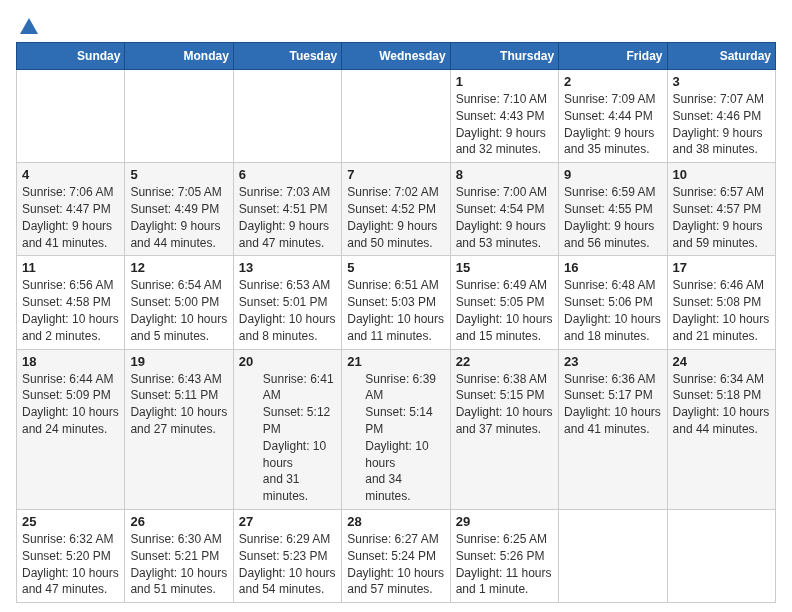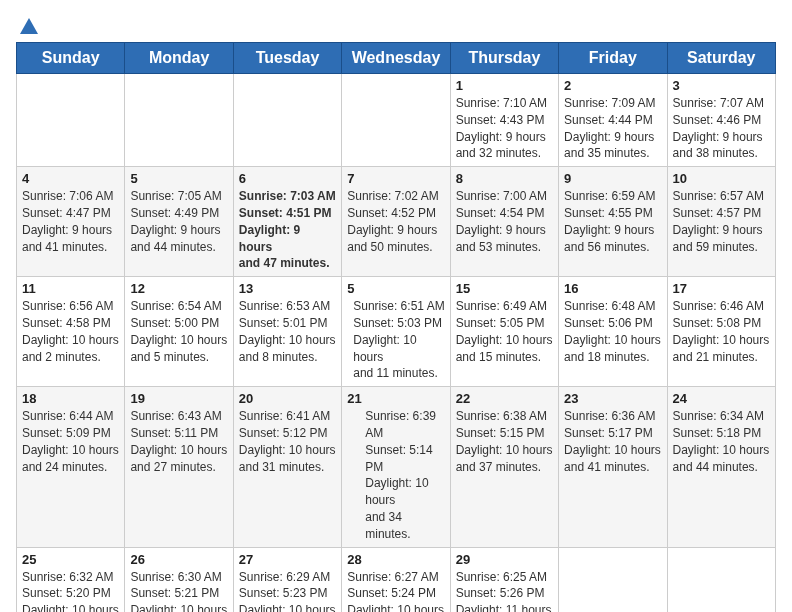--- a/index.html
+++ b/index.html
@@ -35,22 +35,22 @@
     }
     .calendar {
       width: 100%;
       border-collapse: collapse;
       font-size: 11px;
     }
     .calendar thead th {
       background: #2e6db4;
       color: #fff;
       padding: 6px 4px;
-      text-align: center;
-      font-size: 16px;
+      text-align: right;
+      font-size: 12px;
       border: 1px solid #1a4e8a;
     }
     .calendar tbody td {
       vertical-align: top;
       padding: 4px 5px;
       border: 1px solid #ccc;
       width: 14.28%;
       min-height: 80px;
       background: #fff;
     }
@@ -141,21 +141,21 @@
         </td>
         <td>
           <div class="day-num">5</div>
           <div class="day-info" style="white-space: pre-line;">Sunrise: 7:05 AM
 Sunset: 4:49 PM
 Daylight: 9 hours
 and 44 minutes.</div>
         </td>
         <td>
           <div class="day-num">6</div>
-          <div class="day-info" style="white-space: pre-line; font-weight: bold;">Sunrise: 7:03 AM
+          <div class="day-info" style="white-space: pre-line;">Sunrise: 7:03 AM
 Sunset: 4:51 PM
 Daylight: 9 hours
 and 47 minutes.</div>
         </td>
         <td>
           <div class="day-num">7</div>
           <div class="day-info" style="white-space: pre-line;">Sunrise: 7:02 AM
 Sunset: 4:52 PM
 Daylight: 9 hours
 and 50 minutes.</div>
@@ -199,21 +199,21 @@
         </td>
         <td>
           <div class="day-num">13</div>
           <div class="day-info" style="white-space: pre-line;">Sunrise: 6:53 AM
 Sunset: 5:01 PM
 Daylight: 10 hours
 and 8 minutes.</div>
         </td>
         <td>
           <div class="day-num">5</div>
-          <div class="day-info" style="white-space: pre-line; margin-left: 6px;">Sunrise: 6:51 AM
+          <div class="day-info" style="white-space: pre-line;">Sunrise: 6:51 AM
 Sunset: 5:03 PM
 Daylight: 10 hours
 and 11 minutes.</div>
         </td>
         <td>
           <div class="day-num">15</div>
           <div class="day-info" style="white-space: pre-line;">Sunrise: 6:49 AM
 Sunset: 5:05 PM
 Daylight: 10 hours
 and 15 minutes.</div>
@@ -243,21 +243,21 @@
         </td>
         <td>
           <div class="day-num">19</div>
           <div class="day-info" style="white-space: pre-line;">Sunrise: 6:43 AM
 Sunset: 5:11 PM
 Daylight: 10 hours
 and 27 minutes.</div>
         </td>
         <td>
           <div class="day-num">20</div>
-          <div class="day-info" style="white-space: pre-line;">Sunrise: 6:41 AM
+          <div class="day-info" style="white-space: pre-line; margin-left: 24px;">Sunrise: 6:41 AM
 Sunset: 5:12 PM
 Daylight: 10 hours
 and 31 minutes.</div>
         </td>
         <td>
           <div class="day-num">21</div>
           <div class="day-info" style="white-space: pre-line; margin-left: 18px;">Sunrise: 6:39 AM
 Sunset: 5:14 PM
 Daylight: 10 hours
 and 34 minutes.</div>

